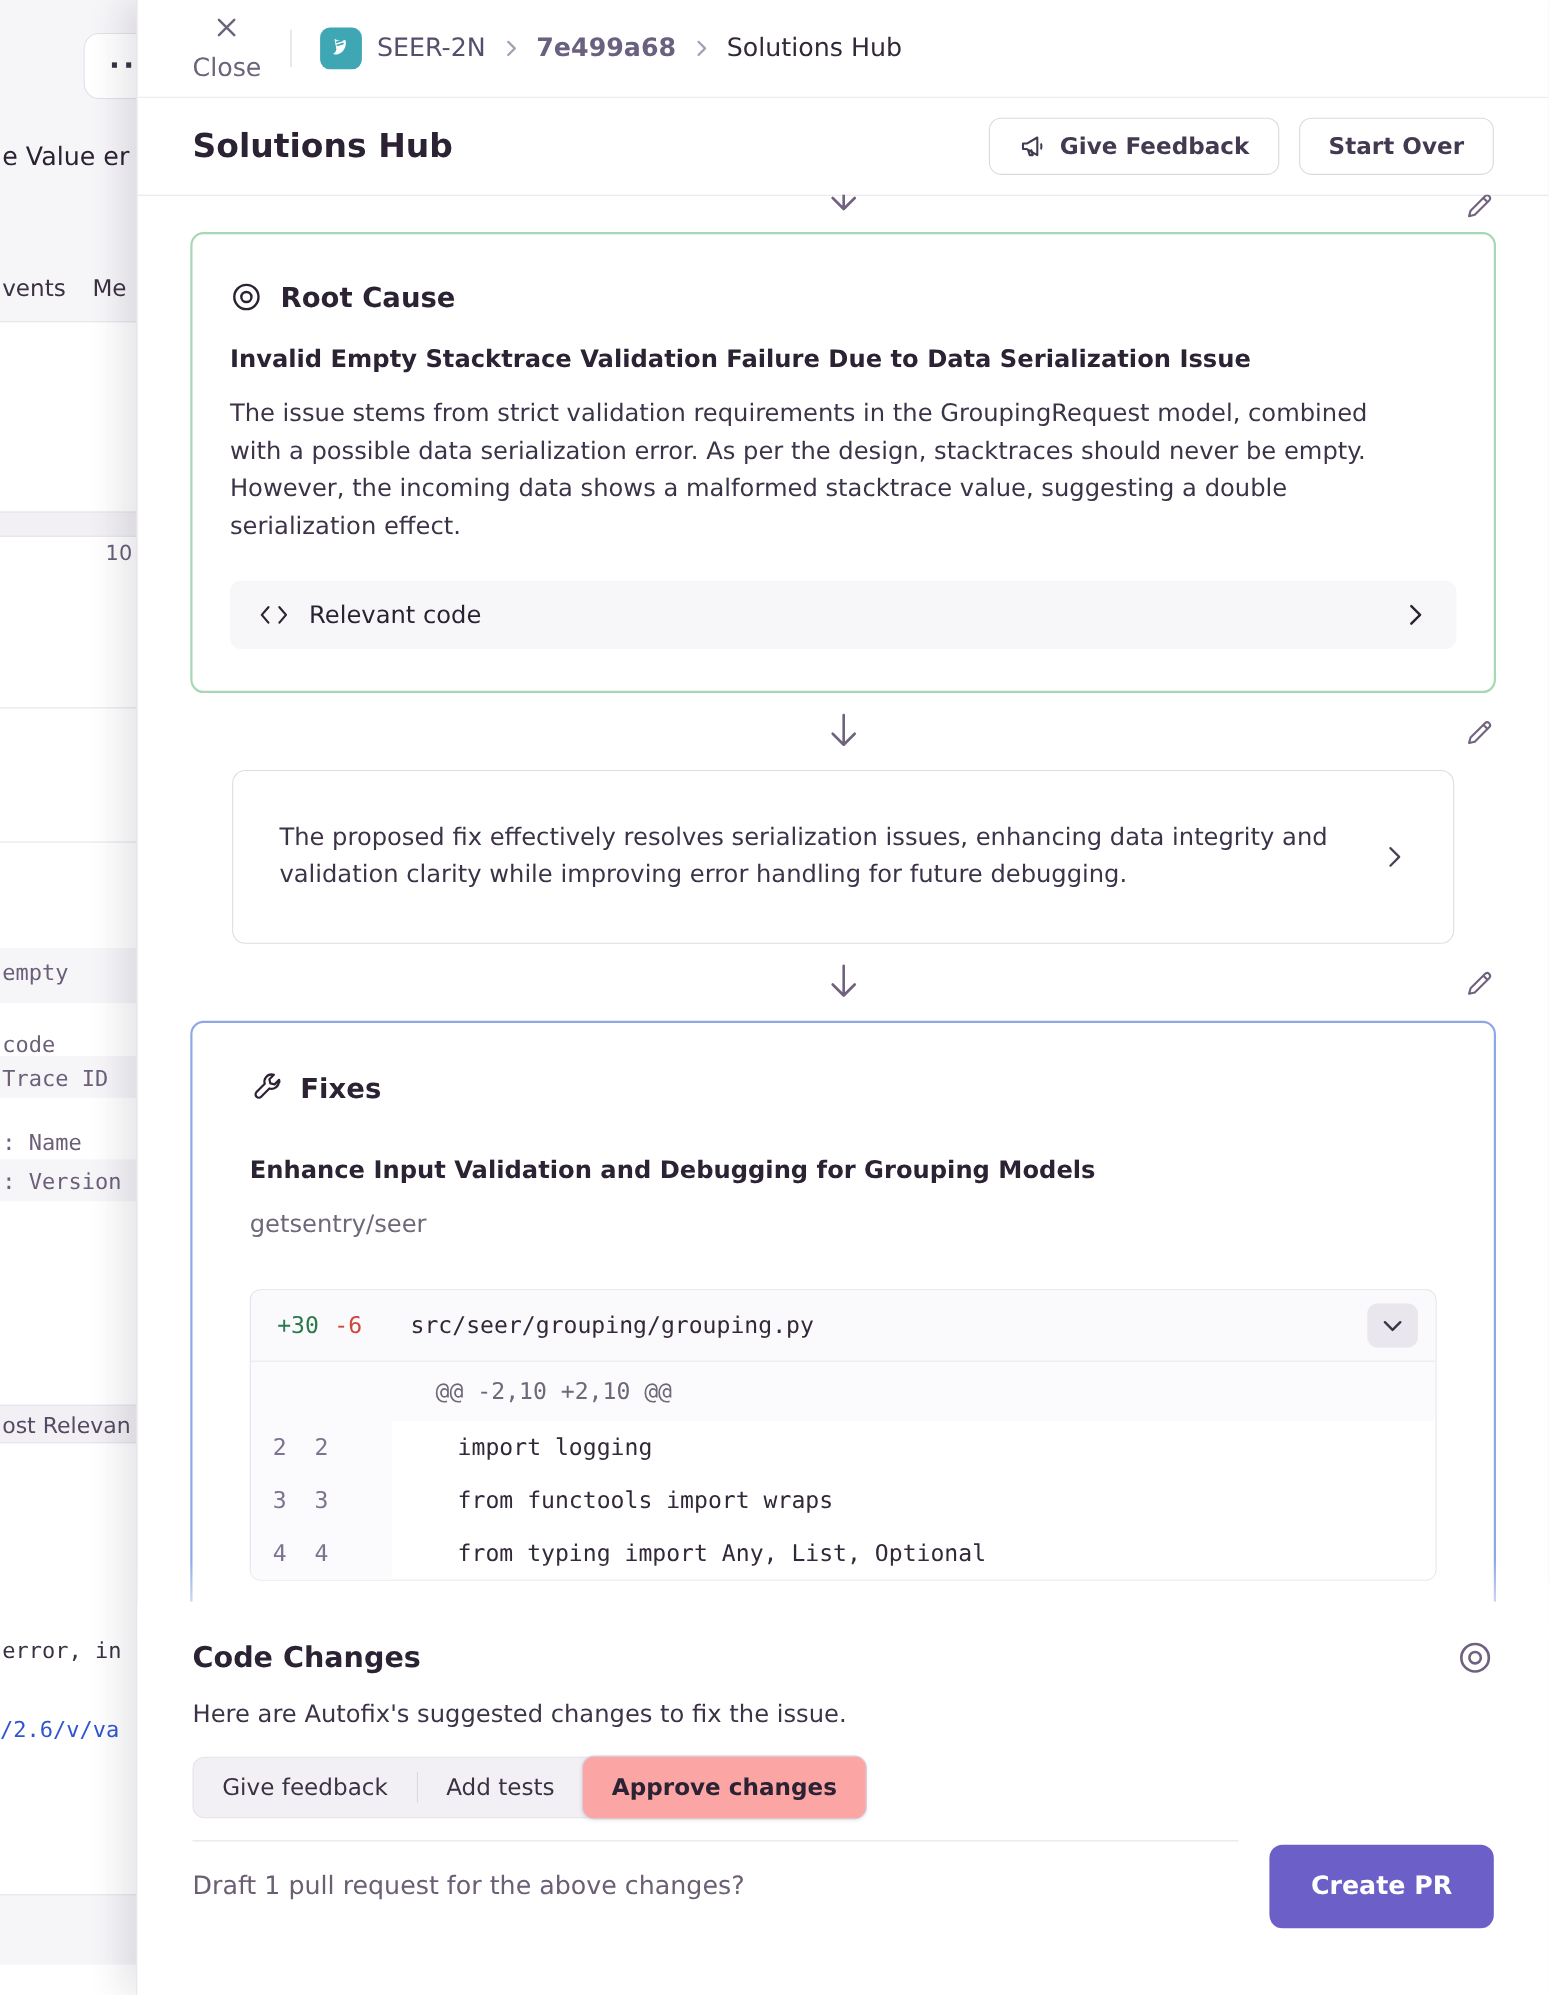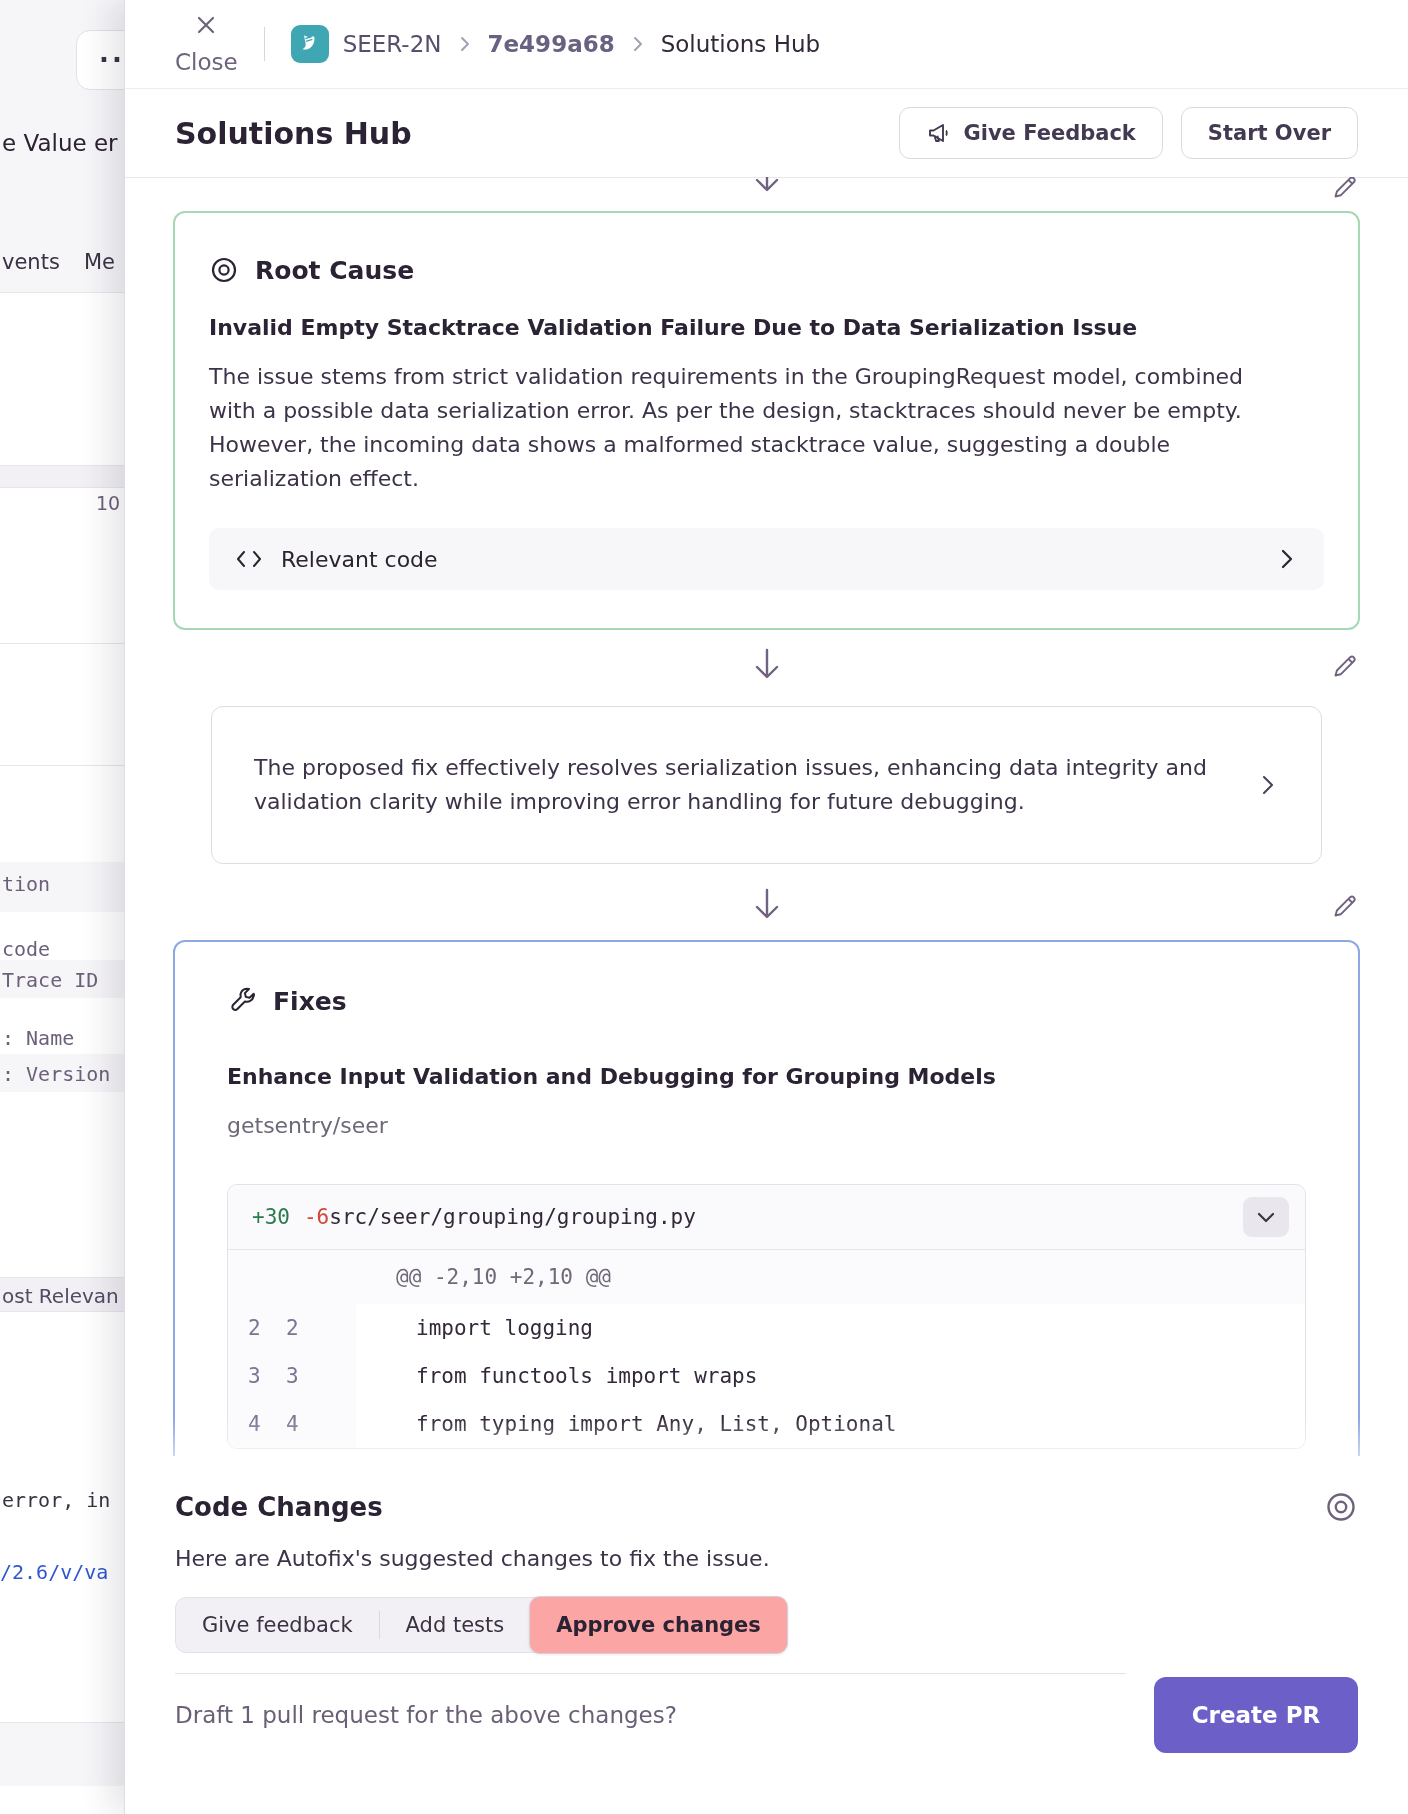--- a/index.html
+++ b/index.html
@@ -74,33 +74,33 @@
   .rc-desc { margin-top:20px; font-size:22px; line-height:34px; color:#3d3349; max-width:1060px; }
   .code-row {
     margin-top:32px; height:62px; background:#f7f6f9; border-radius:10px;
     display:flex; align-items:center; padding:0 26px; gap:18px; font-size:22px; color:#2b2233; cursor:pointer;
   }
   .code-row .spacer { flex:1; }
 
   .arrow-row { position:relative; height:58px; display:flex; align-items:center; justify-content:center; margin:6px 0; }
   .arrow-pencil { position:absolute; right:-8px; top:6px; }
 
-  .card-plain { border:1px solid #e0dce5; margin:12px 38px; padding:44px 42px; display:flex; align-items:center; gap:26px; }
+  .card-plain { border:1px solid #e0dce5; margin:0 38px; padding:44px 42px; display:flex; align-items:center; gap:26px; }
   .summary-text { flex:1; font-size:22px; line-height:34px; color:#3d3349; max-width:990px; }
 
   .card-blue { border:2px solid #8ea8e6; padding:44px 52px 60px 52px; }
   .fix-title { margin-top:48px; font-size:22px; font-weight:700; color:#2b2233; }
   .repo { margin-top:24px; font-size:22px; color:#6e6879; }
 
   .diff { margin-top:46px; border:1px solid #e5e1e8; border-radius:10px; overflow:hidden;
           font-family:"DejaVu Sans Mono","Liberation Mono",monospace; font-size:21px; }
   .diff-head { display:flex; align-items:center; background:#faf9fb; border-bottom:1px solid #e8e5ea; padding:12px 16px 12px 24px; }
   .diff-add { color:#2b7a4b; }
   .diff-del { color:#cf4636; margin-left:14px; }
-  .diff-fname { color:#322839; }
+  .diff-fname { margin-left:44px; color:#322839; }
   .diff-collapse { margin-left:auto; width:46px; height:40px; border-radius:9px; background:#e9e6ed; border:none;
                    display:flex; align-items:center; justify-content:center; cursor:pointer; }
   .diff-hunk { background:#fbfafc; color:#6f6878; padding:15px 0 15px 168px; }
   .dline { display:flex; align-items:stretch; height:48px; background:#fff; }
   .gut { width:108px; background:#fbfafc; color:#7d7391; display:flex; align-items:center; padding-left:20px; flex:none; }
   .gut span { width:38px; display:inline-block; }
   .dcode { padding-left:60px; color:#322839; display:flex; align-items:center; white-space:pre; }
 
   .fade { position:absolute; left:0; right:0; bottom:0; height:72px; pointer-events:none;
           background:linear-gradient(rgba(255,255,255,0), #ffffff); }
@@ -138,21 +138,21 @@
     <div class="bg-stripe" style="top:960px;height:38px"></div>
     <div class="bg-stripe" style="top:1054px;height:38px"></div>
     <div class="bg-band" style="top:1277px;height:33px"></div>
     <div class="bg-line" style="top:1722px"></div>
 
     <div class="bg-more">··</div>
     <div class="bg-text bg-title">e Value er</div>
     <div class="bg-text bg-tab1">vents</div>
     <div class="bg-text bg-tab2">Me</div>
     <div class="bg-text bg-num">10</div>
-    <div class="bg-text bg-mono bg-kv0">tion</div>
+    <div class="bg-text bg-mono bg-kv0">empty</div>
     <div class="bg-text bg-mono bg-kv1">code</div>
     <div class="bg-text bg-mono bg-kv2">Trace ID</div>
     <div class="bg-text bg-mono bg-kv3">: Name</div>
     <div class="bg-text bg-mono bg-kv4">: Version</div>
     <div class="bg-text bg-badge">ost Relevan</div>
     <div class="bg-text bg-err">error, in</div>
     <div class="bg-text bg-link">/2.6/v/va</div>
   </div>
 
   <div class="drawer">

